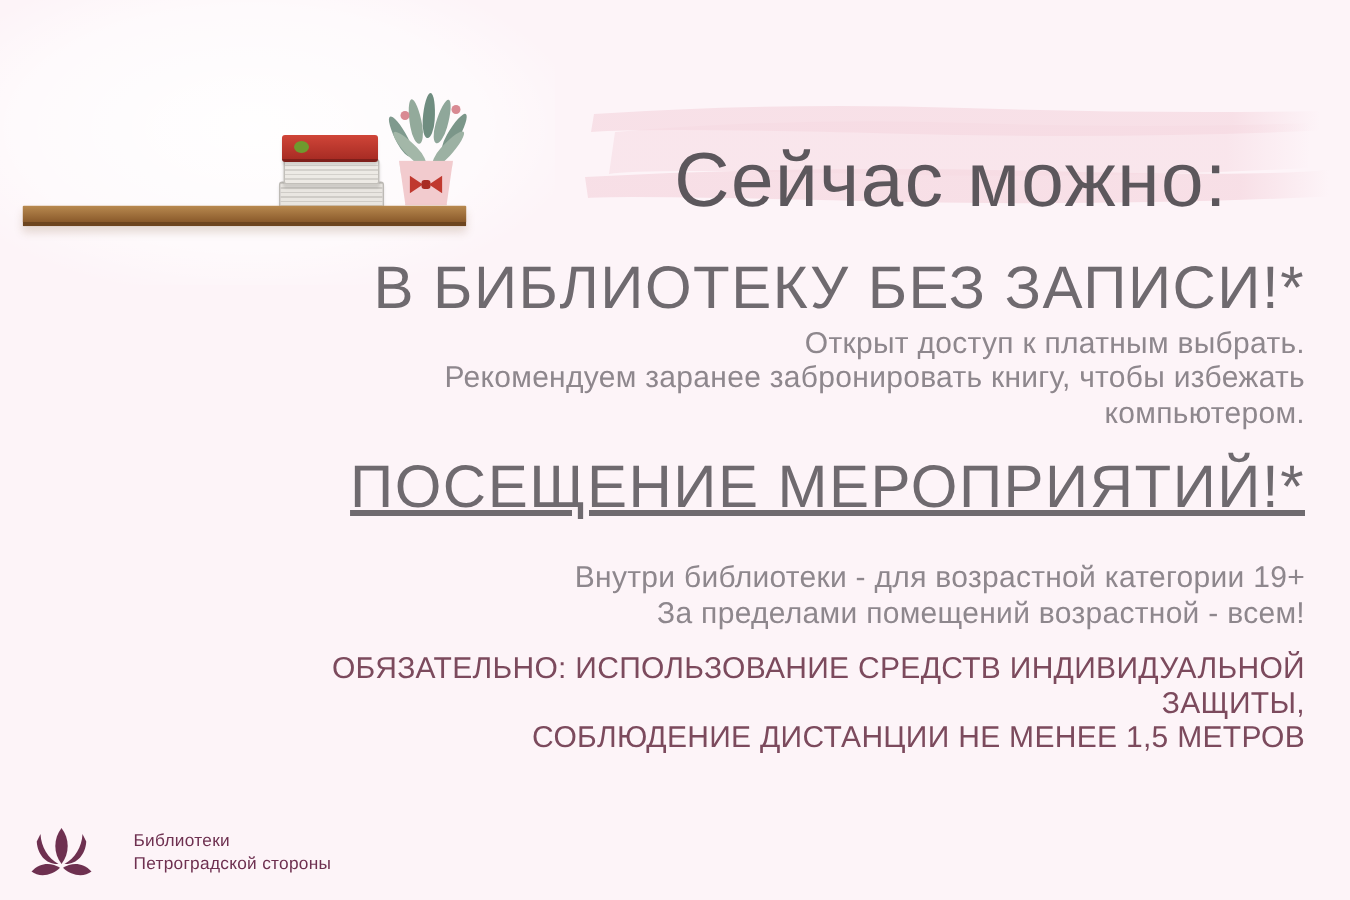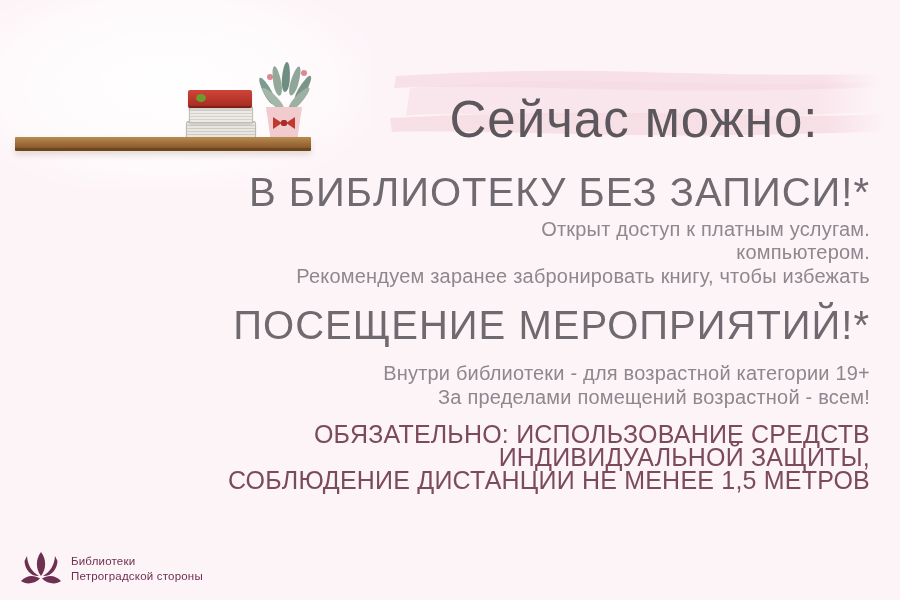--- a/index.html
+++ b/index.html
@@ -50,27 +50,27 @@
   .title-area{position:absolute;left:388px;top:60px;width:500px;height:90px;}
   .brush{position:absolute;left:0;top:0;}
   .title{position:absolute;left:0;top:8px;width:492px;text-align:center;
     font-size:51px;line-height:58px;color:#5c575c;letter-spacing:1px;font-weight:400;margin-top:23px;}
 
   
   .content{position:absolute;right:30px;top:170px;width:740px;text-align:right;}
   .content h2{font-size:40px;line-height:44px;margin:0;color:#6f6a6f;
     font-weight:400;letter-spacing:1px;}
   .content h2.first{margin-bottom:4px;}
-  .content h2.second{margin-top:15px;margin-bottom:15px;}
+  .content h2.second{margin-top:15px;margin-bottom:27px;text-decoration:underline;}
   .line{font-size:20px;line-height:23.4px;margin:0;color:#8e878d;letter-spacing:.2px;}
   .notice{margin-top:14px;}
-  .notice .nline{font-size:25px;line-height:23px;margin:0;color:#7c4a5d;letter-spacing:.2px;font-weight:400;}
+  .notice .nline{font-size:20px;line-height:23px;margin:0;color:#7c4a5d;letter-spacing:.2px;font-weight:400;}
 
   
-  .logo{position:absolute;left:20px;bottom:12px;display:flex;align-items:center;gap:9px;}
+  .logo{position:absolute;left:20px;bottom:12px;display:flex;align-items:center;gap:27px;}
   .logo-text{font-size:11.5px;line-height:15px;color:#6e3050;letter-spacing:.2px;}
 </style>
 </head>
 <body>
 
 <div class="poster">
 
   <div class="photo-area">
     <div class="glow"></div>
 
@@ -107,23 +107,23 @@
       </defs>
       <path d="M22,28 Q140,18 260,22 T486,22 L484,52 Q340,60 190,56 T18,56 Z" fill="url(#fade)" opacity="0.55"></path>
       <path d="M8,16 Q130,8 255,12 T492,14 L492,27 Q360,33 205,29 T6,28 Z" fill="url(#fade)" opacity="0.75"></path>
       <path d="M2,58 Q150,50 305,54 T498,53 L498,71 Q345,78 185,74 T4,72 Z" fill="url(#fade)" opacity="0.8"></path>
     </svg>
     <div class="title">Сейчас можно:</div>
   </div>
 
   <div class="content">
     <h2 class="first">В БИБЛИОТЕКУ БЕЗ ЗАПИСИ!*</h2>
-    <p class="line">Открыт доступ к платным услугам.</p>
+    <p class="line">Открыт доступ к платным выбрать.</p>
+    <p class="line">Рекомендуем заранее забронировать книгу, чтобы избежать</p>
     <p class="line">компьютером.</p>
-    <p class="line">Рекомендуем заранее забронировать книгу, чтобы избежать</p>
 
     <h2 class="second">ПОСЕЩЕНИЕ МЕРОПРИЯТИЙ!*</h2>
     <p class="line">Внутри библиотеки - для возрастной категории 19+</p>
     <p class="line">За пределами помещений возрастной - всем!</p>
 
     <div class="notice">
       <p class="nline">ОБЯЗАТЕЛЬНО: ИСПОЛЬЗОВАНИЕ СРЕДСТВ ИНДИВИДУАЛЬНОЙ ЗАЩИТЫ,</p>
       <p class="nline">СОБЛЮДЕНИЕ ДИСТАНЦИИ НЕ МЕНЕЕ 1,5 МЕТРОВ</p>
     </div>
   </div>

